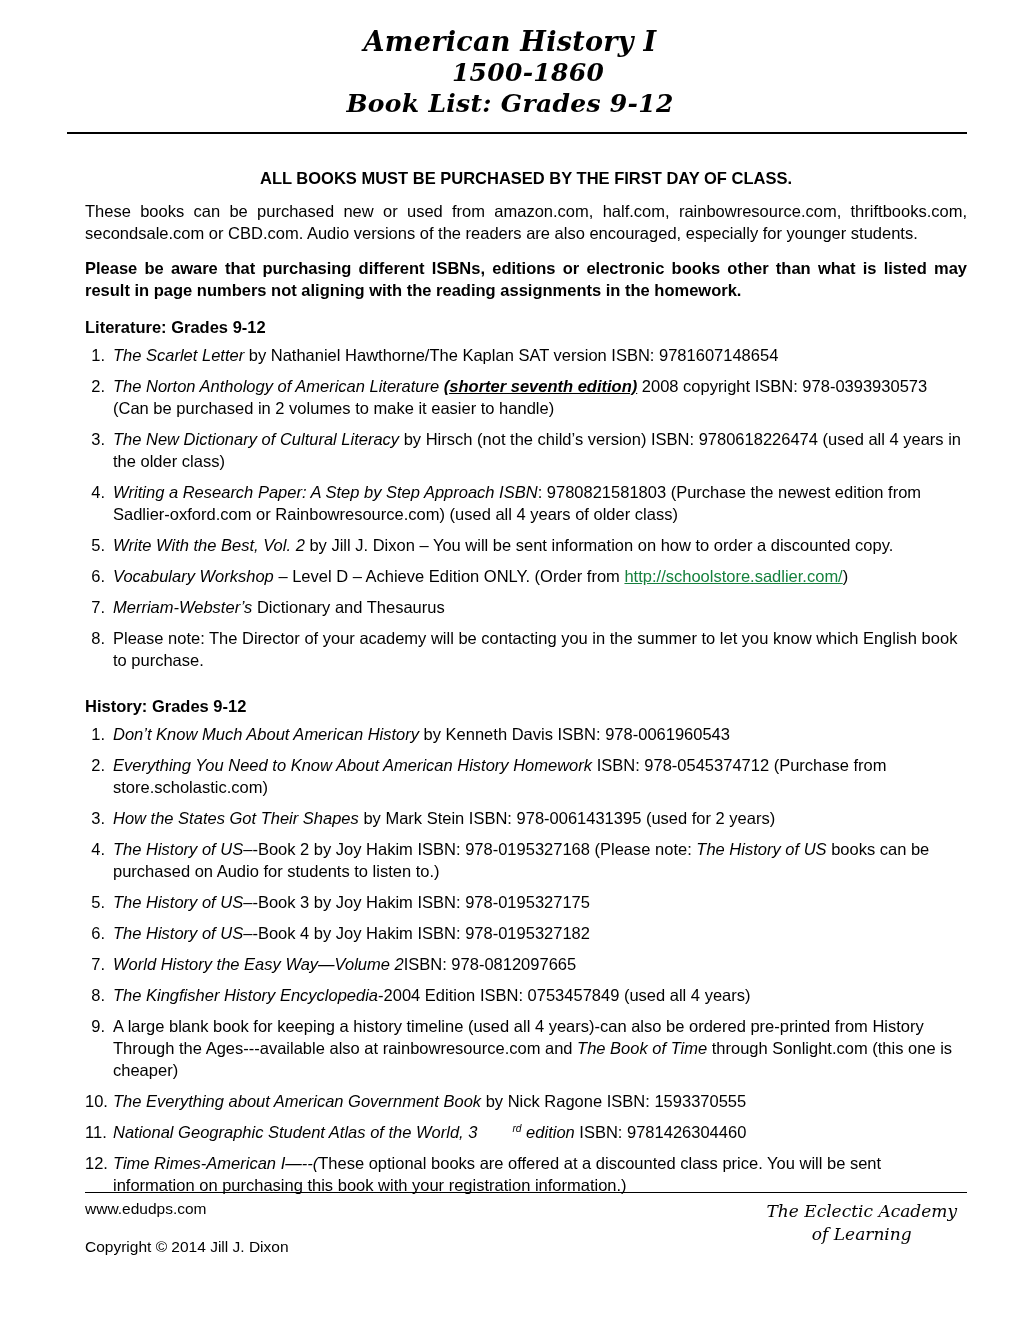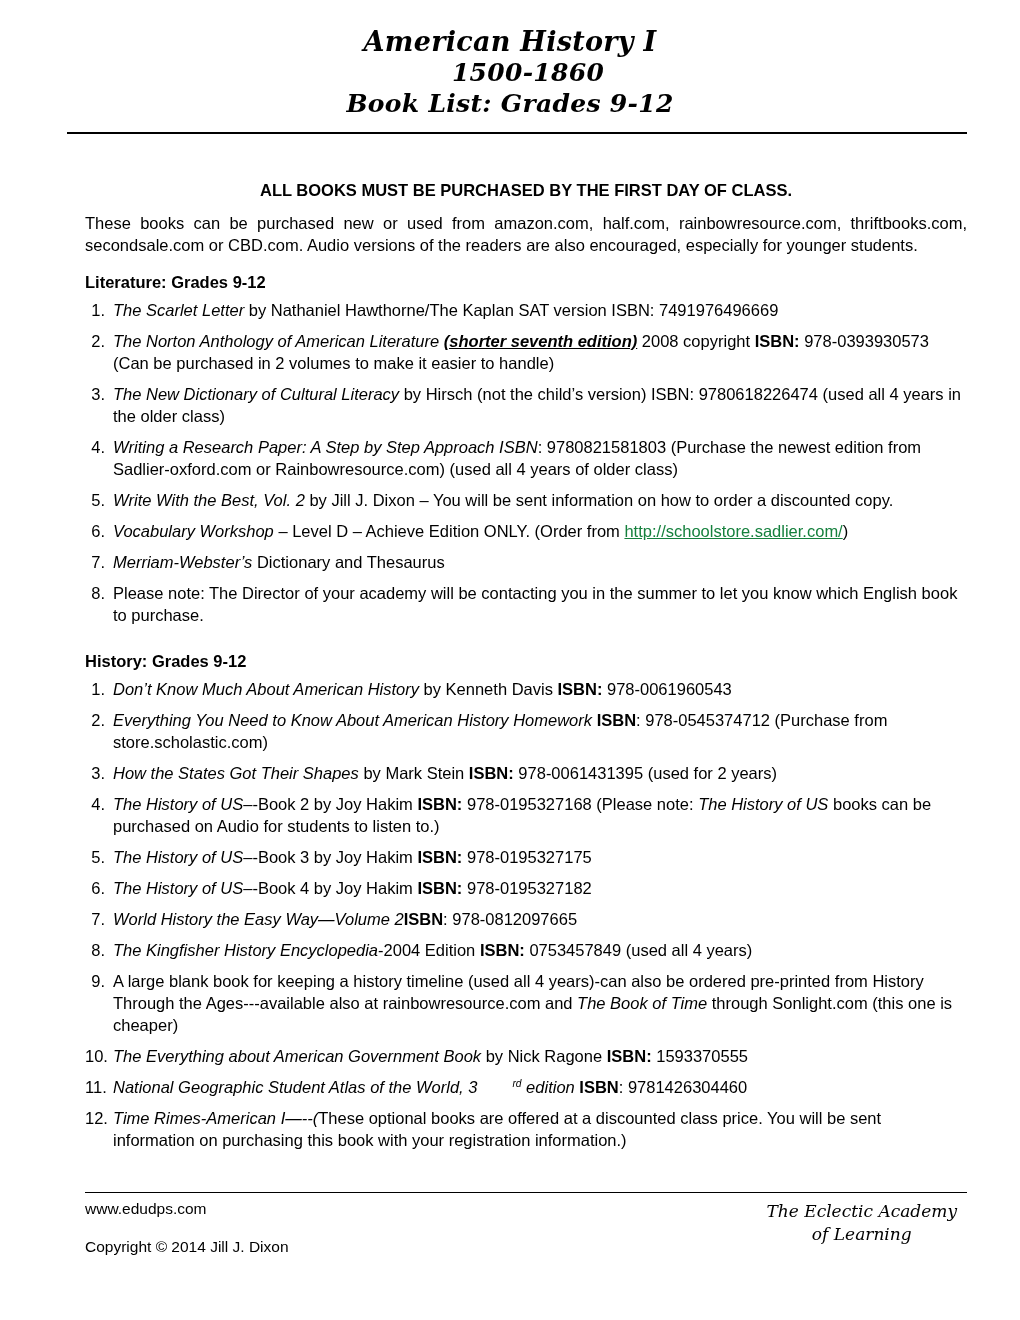--- a/index.html
+++ b/index.html
@@ -45,21 +45,20 @@
     margin: 13px 53px 0 67px;
     height: 0;
   }
 
   
   .content {
     position: absolute;
     left: 85px;
     right: 53px;
     top: 168px;
-    margin-top: 12px;
   }
   .notice {
     text-align: center;
     font-weight: bold;
     font-size: 16.5px;
     line-height: 20px;
     margin-bottom: 13px;
   }
   .para {
     font-size: 16.5px;
@@ -92,21 +91,21 @@
   }
   ol.booklist li .num {
     position: absolute;
     left: 0;
     top: 0;
     width: 20px;
     text-align: right;
     font-size: 16.5px;
   }
   i { font-style: italic; }
-  b { font-weight: bold; }
+  b { font-weight: normal; }
   .bi { font-weight: bold; font-style: italic; text-decoration: underline; }
   sup { font-size: 0.62em; vertical-align: super; line-height: 0; padding-left: 35px; }
   a.doclink {
     color: #15803d;
     text-decoration: underline;
   }
 
   
   .footer-rule {
     position: absolute;
@@ -152,28 +151,29 @@
     <div class="doc-title-line l3">Book List: Grades 9-12</div>
   </div>
   <hr class="header-rule">
 
   <div class="content">
 
     <div class="notice">ALL BOOKS MUST BE PURCHASED BY THE FIRST DAY OF CLASS.</div>
 
     <p class="para">These books can be purchased new or used from amazon.com, half.com, rainbowresource.com, thriftbooks.com, secondsale.com or CBD.com.  Audio versions of the readers are also encouraged, especially for younger students.</p>
 
+    <p class="para bold">Please be aware that purchasing different ISBNs, editions or electronic books other than what is listed may result in page numbers not aligning with the reading assignments in the homework.</p>
 
     <div class="section-heading">Literature: Grades 9-12</div>
 
     <ol class="booklist">
 
       <li>
         <span class="num">1.</span>
-        <i>The Scarlet Letter</i><span> by Nathaniel Hawthorne/The Kaplan SAT version ISBN: 7491976496669</span>
+        <i>The Scarlet Letter</i><span> by Nathaniel Hawthorne/The Kaplan SAT version ISBN: 9781607148654</span>
       </li>
 
       <li>
         <span class="num">2.</span>
         <i>The Norton Anthology of American Literature </i><span class="bi">(shorter seventh edition)</span><span> 2008 copyright </span><b>ISBN:</b><span> 978-0393930573 (Can be purchased in 2 volumes to make it easier to handle)</span>
       </li>
 
       <li>
         <span class="num">3.</span>
         <i>The New Dictionary of Cultural Literacy</i><span> by Hirsch (not the child’s version) ISBN: 9780618226474 (used all 4 years in the older class)</span>

